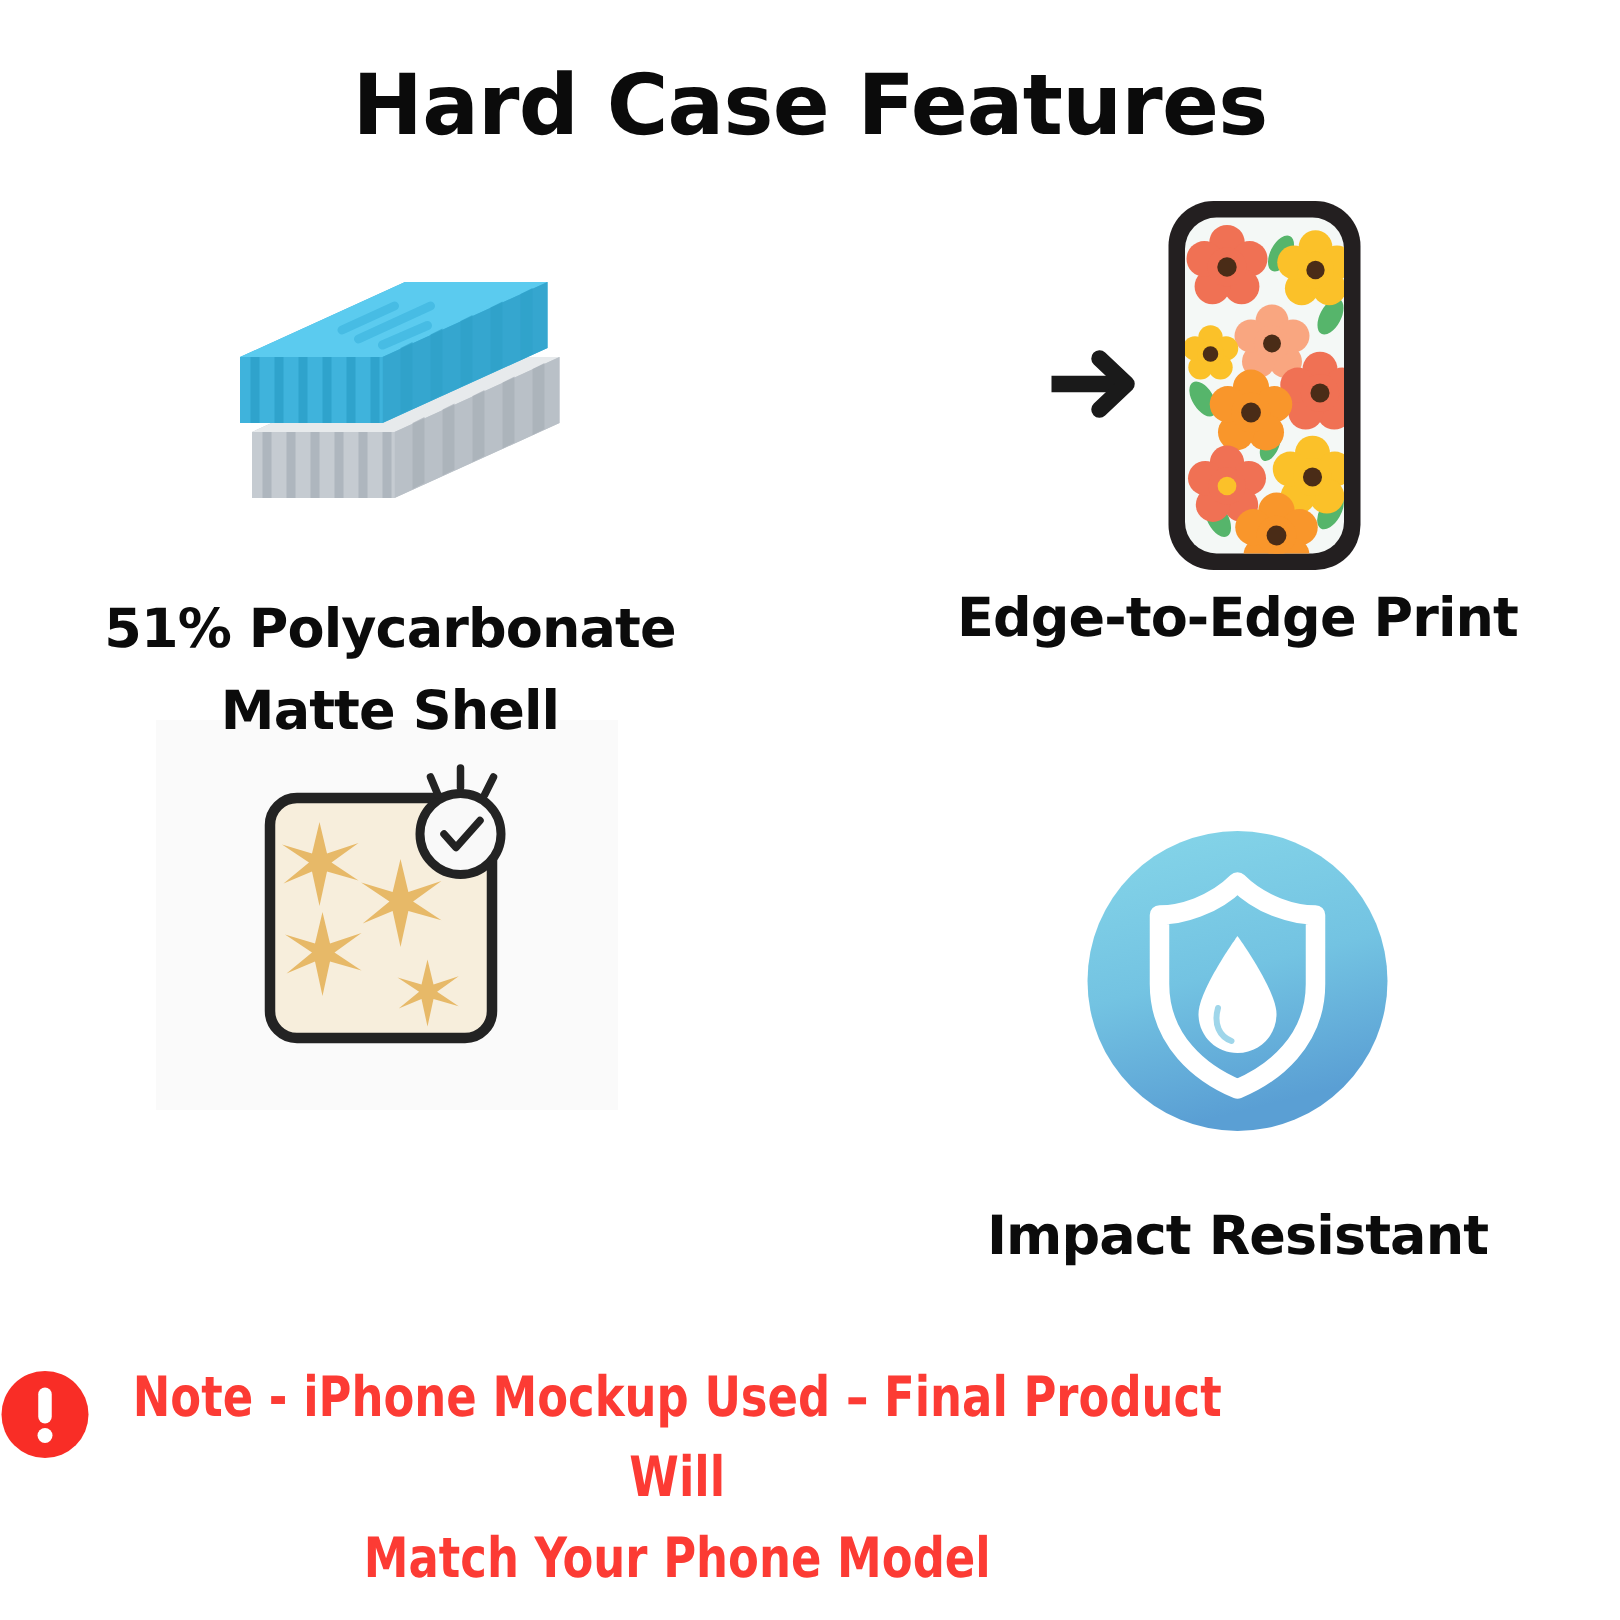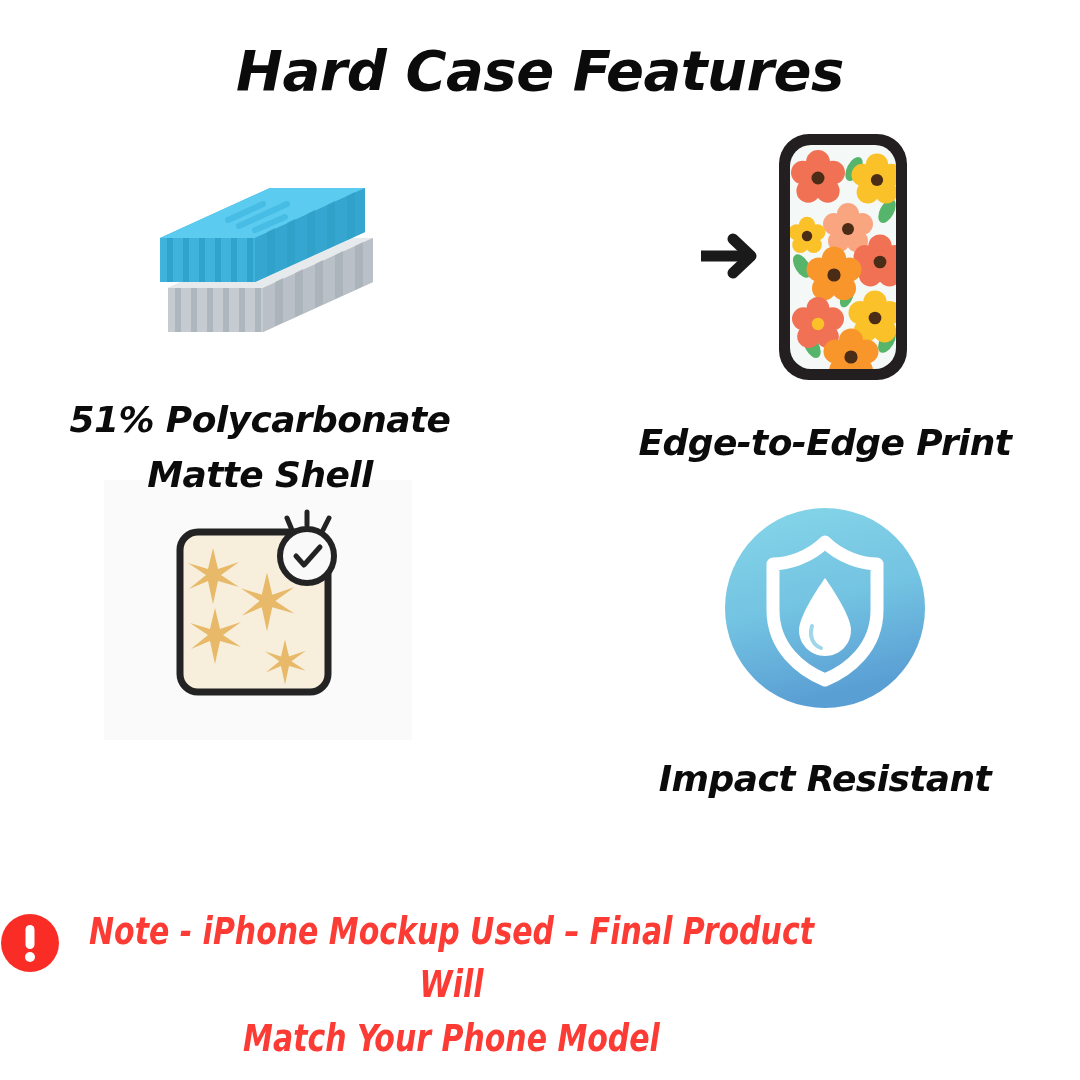--- a/index.html
+++ b/index.html
@@ -3,21 +3,21 @@
 <meta charset="utf-8">
 <style>
   html,body{margin:0;padding:0;}
   body{
     width:1080px;height:1080px;
     background:#FFFFFF;
     font-family:"Liberation Sans", sans-serif;
     overflow:hidden;
     position:relative;
   }
-  .page{position:relative;width:1080px;height:1080px;font-style:italic;}
+  .page{position:relative;width:1080px;height:1080px;}
 
   
   .title{
     position:absolute;
     top:38px;left:0;width:1080px;
     text-align:center;
     font-size:56px;
     font-weight:700;
     letter-spacing:-0.5px;
     color:#0B0B0B;
@@ -41,27 +41,27 @@
     white-space:pre-line;
   }
 
   
   #f1{left:10px;top:150px;width:500px;}
   #f1 .icon-wrap{height:225px;}
   #f1 .caption{margin-top:18px;}
 
   #f2{left:575px;top:128px;width:500px;}
   #f2 .icon-wrap{height:258px;}
-  #f2 .caption{margin-top:30px;}
+  #f2 .caption{}
 
   #f3{left:10px;top:478px;width:500px;}
   #f3 .icon-wrap{height:262px;}
   #f3 .caption{margin-top:16px;}
 
-  #f4{left:575px;top:492px;width:500px;}
+  #f4{left:575px;top:538px;width:500px;}
   #f4 .icon-wrap{height:232px;}
   #f4 .caption{margin-top:28px;}
 
   
   .faint-box{
     position:absolute;
     left:104px;top:480px;width:308px;height:260px;
     background:#FAFAFA;
   }
 

